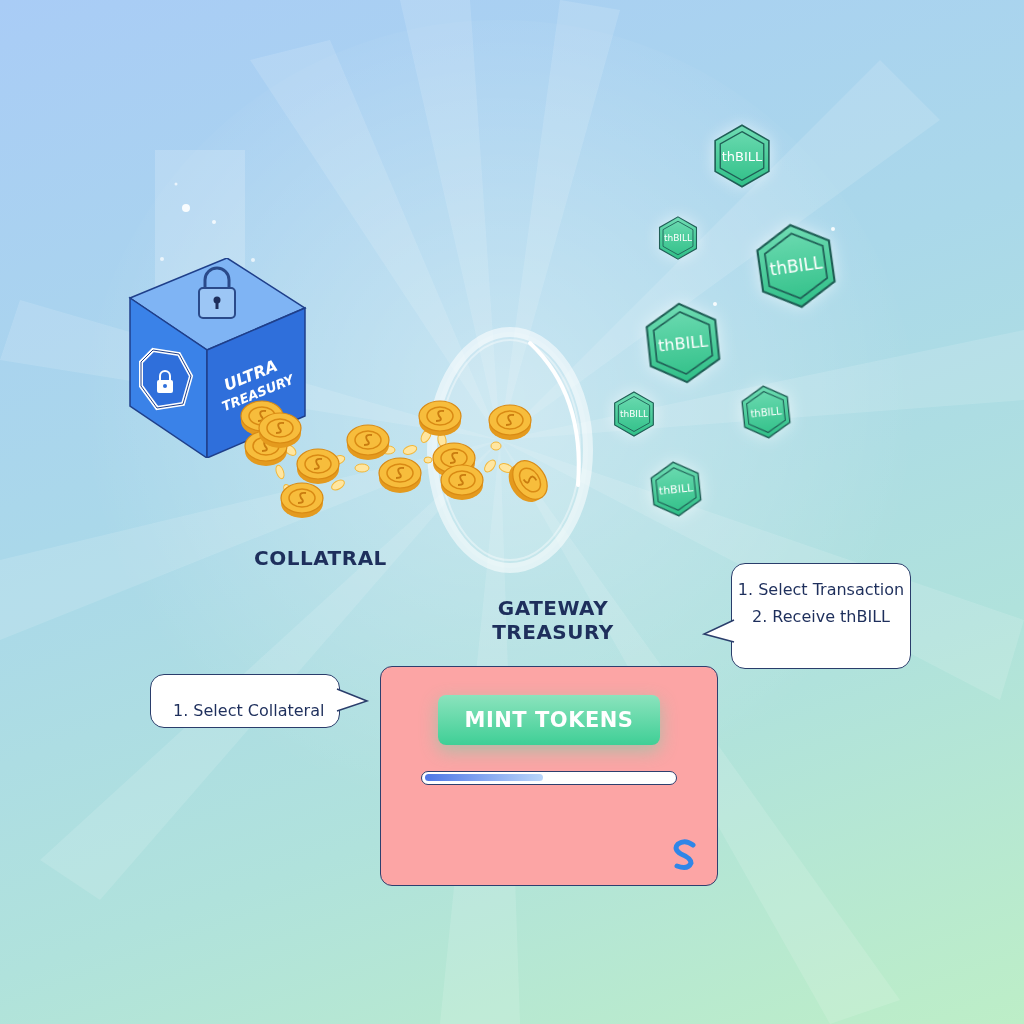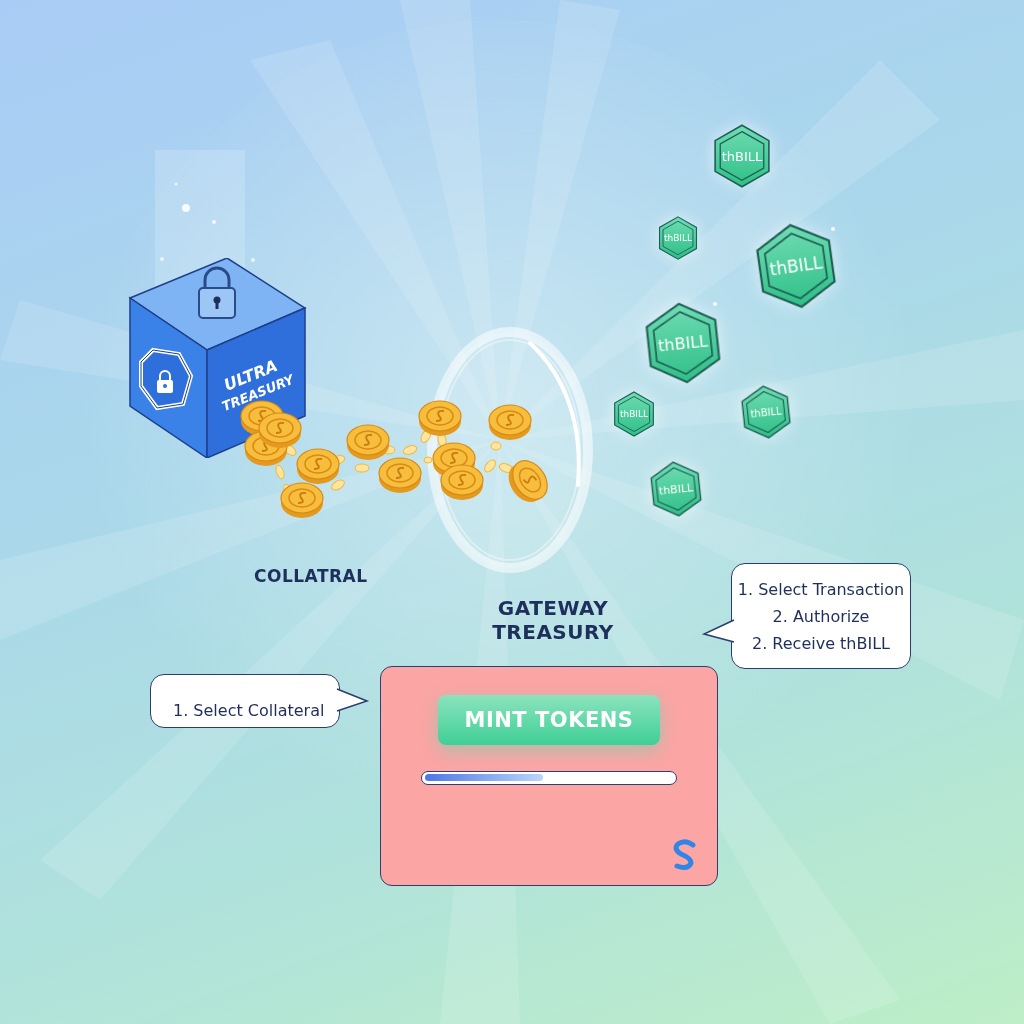--- a/index.html
+++ b/index.html
@@ -12,21 +12,21 @@
   .abs { position:absolute; }
 
   
   .cube { position:absolute; left:125px; top:258px; width:200px; height:200px; }
 
   
   .label-heading {
     position:absolute; color:#1e2f5c; font-weight:bold; letter-spacing:0.5px;
     text-align:center; font-family:"DejaVu Sans", sans-serif;
   }
-  .collateral-label { left:254px; top:566px; font-size:17px; }
+  .collateral-label { left:254px; top:546px; font-size:20px; }
   .gateway-label { left:486px; top:596px; width:134px; font-size:20px; line-height:24px; }
 
   
   .callout {
     position:absolute; background:#ffffff; border:1.5px solid #2a3d6b; border-radius:14px;
     color:#1e2f5c; font-size:16px; box-sizing:border-box;
   }
   .callout-left { left:150px; top:674px; width:190px; height:54px; padding:26px 0 0 22px; }
   .callout-right { left:731px; top:563px; width:180px; height:106px; padding:12px 0 17px 0; text-align:center; line-height:27px; }
   .tail { position:absolute; width:0; height:0; }
@@ -260,21 +260,20 @@
 <div class="callout callout-left">
   <span>1. Select Collateral</span>
   <svg class="tail" style="left:186px;top:12px;width:34px;height:28px;overflow:visible;">
     <path d="M0 2 L30 14 L0 24" fill="#ffffff" stroke="#2a3d6b" stroke-width="1.5"></path>
     <rect x="-2" y="4" width="3" height="18" fill="#ffffff"></rect>
   </svg>
 </div>
 
 <div class="callout callout-right">
   <div>1. Select Transaction</div>
-  <div>2. Authorize</div>
   <div>2. Receive thBILL</div>
   <svg class="tail" style="left:-28px;top:56px;width:30px;height:24px;overflow:visible;">
     <path d="M30 0 L0 14 L30 22" fill="#ffffff" stroke="#2a3d6b" stroke-width="1.5"></path>
     <rect x="28" y="2" width="4" height="18" fill="#ffffff"></rect>
   </svg>
 </div>
 
 <div class="mint-panel">
   <button class="mint-button">MINT TOKENS</button>
   <div class="progress-track">

